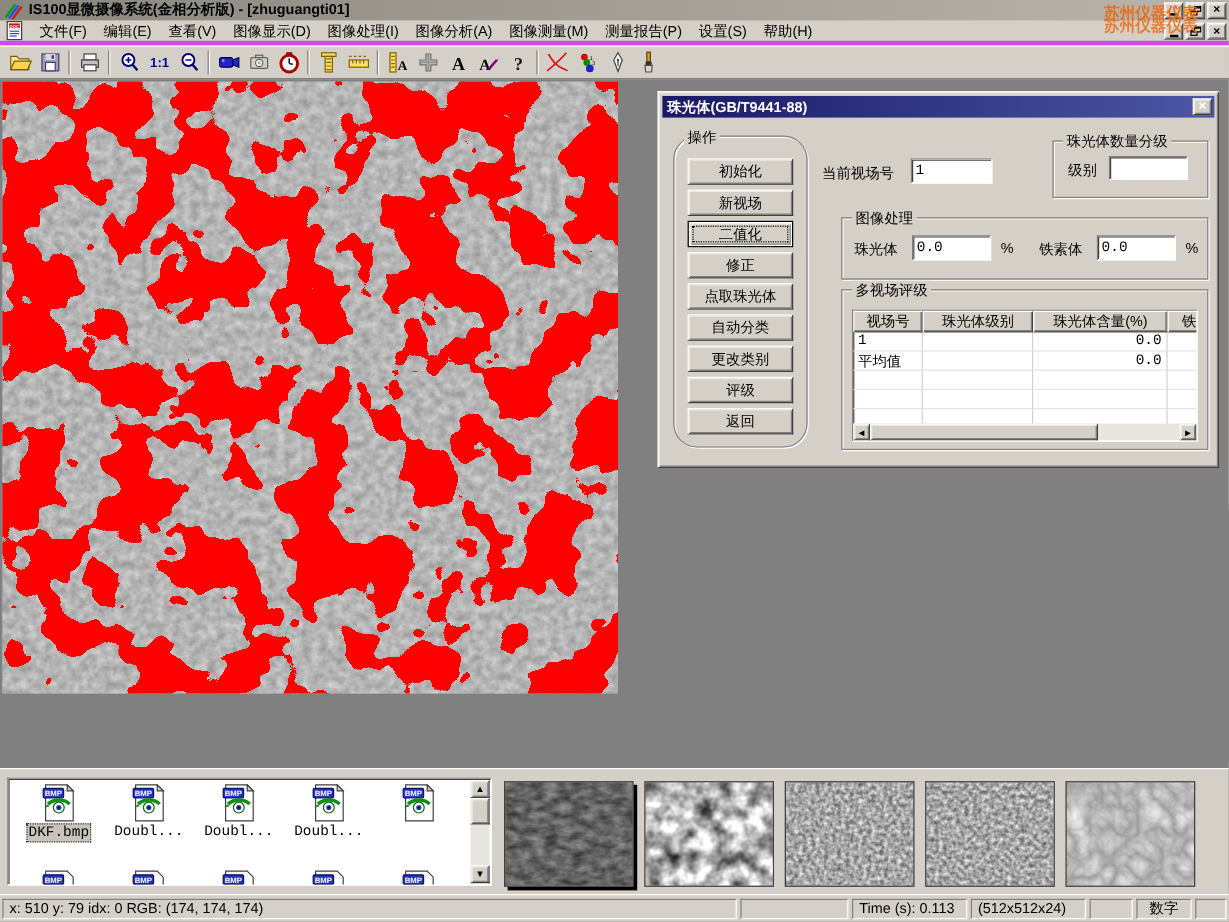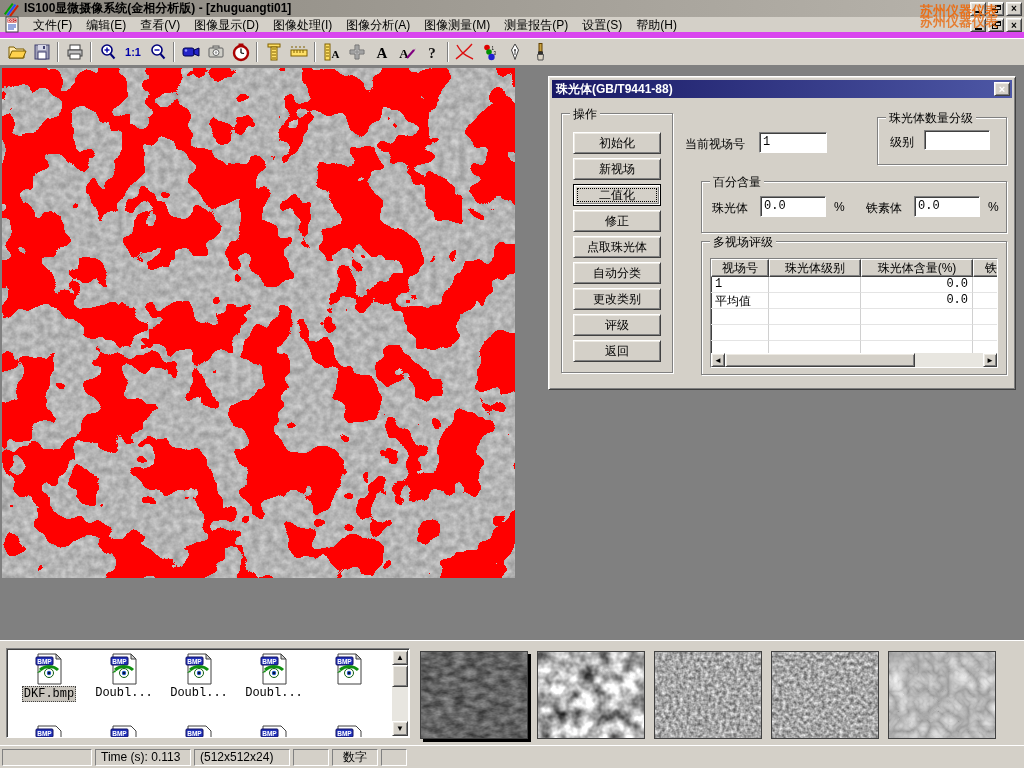--- a/index.html
+++ b/index.html
@@ -15,21 +15,21 @@
   #titlebar .title-text { color:#000; font-weight:bold; font-size:12px; margin-left:4px; white-space:nowrap; }
   .win-btn { width:16px; height:14px; margin-left:2px; display:flex; align-items:center; justify-content:center;
              font-size:10px; font-weight:bold; color:#000; }
   .btn-row { display:flex; margin-left:auto; }
   .glyph-min { width:7px; height:2px; background:#000; margin-top:7px; }
   .glyph-restore { position:relative; width:9px; height:8px; }
   .glyph-restore .b1 { position:absolute; right:0; top:0; width:6px; height:5px; border:1px solid #000; border-top-width:2px; background:#d4d0c8; }
   .glyph-restore .b2 { position:absolute; left:0; bottom:0; width:6px; height:5px; border:1px solid #000; border-top-width:2px; background:#d4d0c8; }
 
   #menubar { position:absolute; left:0; top:18px; width:1024px; height:20px; background:#d4d0c8;
-             display:flex; align-items:center; border-bottom:6px solid #d946ef; }
+             display:flex; align-items:center; border-bottom:4px solid #d946ef; }
   .menu-item { padding:2px 7px; color:#000; white-space:nowrap; }
   #watermark { position:absolute; right:26px; top:5px; color:#e8701a; font-size:13px; font-weight:bold; line-height:11px; text-align:right; z-index:50; pointer-events:none; }
   #watermark .wm2 { opacity:.85; }
 
   #toolbar { position:absolute; left:0; top:38px; width:1024px; height:28px; background:#d4d0c8;
              border-top:1px solid #ffffff; border-bottom:1px solid #808080; display:flex; align-items:center; padding-left:4px; }
   .tb-icon { width:25px; height:24px; display:flex; align-items:center; justify-content:center; }
   .tb-sep  { width:2px; height:20px; margin:0 3px; border-left:1px solid #808080; border-right:1px solid #ffffff; }
 
   
@@ -328,21 +328,21 @@
     <rect width="513" height="510" filter="url(#fred)"></rect>
     <rect width="513" height="510" filter="url(#fred2)"></rect>
   </svg>
 
   <div id="dialog" style="left:548px; top:10px;">
     <div id="dialog-title">
       <span>珠光体(GB/T9441-88)</span>
       <div id="dialog-close" class="btn3d">×</div>
     </div>
 
-    <div class="groupbox etched" style="left:12px; top:36px; width:112px; height:260px;">
+    <div class="groupbox etched" style="left:12px; top:36px; width:112px; height:260px;border-radius:20px;">
       <span class="legend">操作</span>
       <div class="dlg-btn btn3d" style="top:18px;">初始化</div>
       <div class="dlg-btn btn3d" style="top:44px;">新视场</div>
       <div class="dlg-btn btn3d default" style="top:70px;">二值化</div>
       <div class="dlg-btn btn3d" style="top:96px;">修正</div>
       <div class="dlg-btn btn3d" style="top:122px;">点取珠光体</div>
       <div class="dlg-btn btn3d" style="top:148px;">自动分类</div>
       <div class="dlg-btn btn3d" style="top:174px;">更改类别</div>
       <div class="dlg-btn btn3d" style="top:200px;">评级</div>
       <div class="dlg-btn btn3d" style="top:226px;">返回</div>
@@ -351,21 +351,21 @@
     <span class="lbl" style="left:136px; top:59px;">当前视场号</span>
     <div class="field" style="left:210px; top:55px; width:68px; height:21px;">1</div>
 
     <div class="groupbox etched" style="left:328px; top:40px; width:130px; height:48px;">
       <span class="legend">珠光体数量分级</span>
       <span class="lbl" style="left:12px; top:16px;">级别</span>
       <div class="field" style="left:46px; top:12px; width:66px; height:20px;"></div>
     </div>
 
     <div class="groupbox etched" style="left:152px; top:104px; width:306px; height:52px;">
-      <span class="legend">百分含量</span>
+      <span class="legend">图像处理</span>
       <span class="lbl" style="left:10px; top:18px;">珠光体</span>
       <div class="field" style="left:58px; top:14px; width:66px; height:21px;">0.0</div>
       <span class="lbl" style="left:132px; top:18px;">%</span>
       <span class="lbl" style="left:164px; top:18px;">铁素体</span>
       <div class="field" style="left:212px; top:14px; width:66px; height:21px;">0.0</div>
       <span class="lbl" style="left:286px; top:18px;">%</span>
     </div>
 
     <div class="groupbox etched" style="left:152px; top:164px; width:306px; height:134px;">
       <span class="legend">多视场评级</span>
@@ -585,19 +585,20 @@
             <feTurbulence type="turbulence" baseFrequency="0.05" numOctaves="3" seed="31"></feTurbulence>
             <feColorMatrix type="matrix" values="0.45 0 0 0 0.60  0.45 0 0 0 0.60  0.45 0 0 0 0.60  0 0 0 0 1"></feColorMatrix>
           </filter>
         </defs>
         <rect width="106" height="86" filter="url(#ft5)"></rect>
       </svg>
   </div>
 </div>
 
 <div id="statusbar">
+  <div class="sb-panel" style="flex:1;">x: 510 y: 79  idx: 0  RGB: (174, 174, 174)</div>
   <div class="sb-panel" style="width:90px;"></div>
   <div class="sb-panel" style="width:96px;">Time (s): 0.113</div>
   <div class="sb-panel" style="width:96px;">(512x512x24)</div>
   <div class="sb-panel" style="width:36px;"></div>
   <div class="sb-panel" style="width:46px; justify-content:center;">数字</div>
   <div class="sb-panel" style="width:26px;"></div>
 </div>
 
 </body></html>

